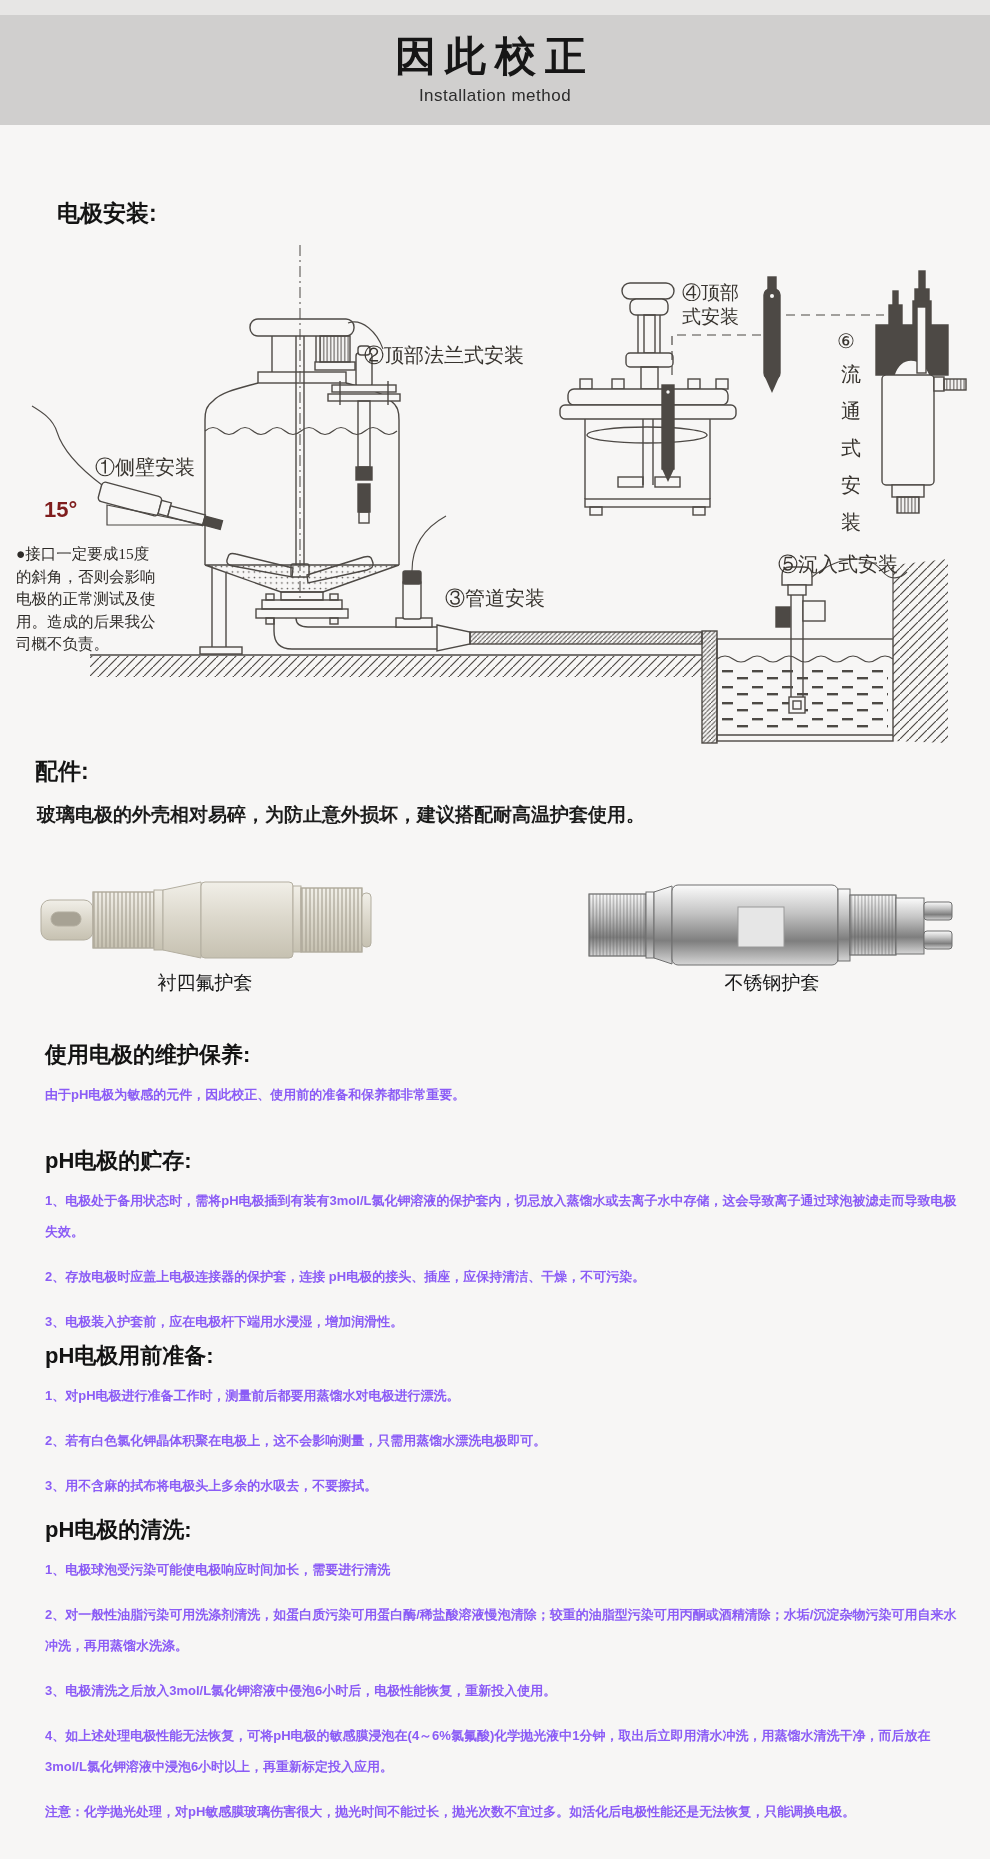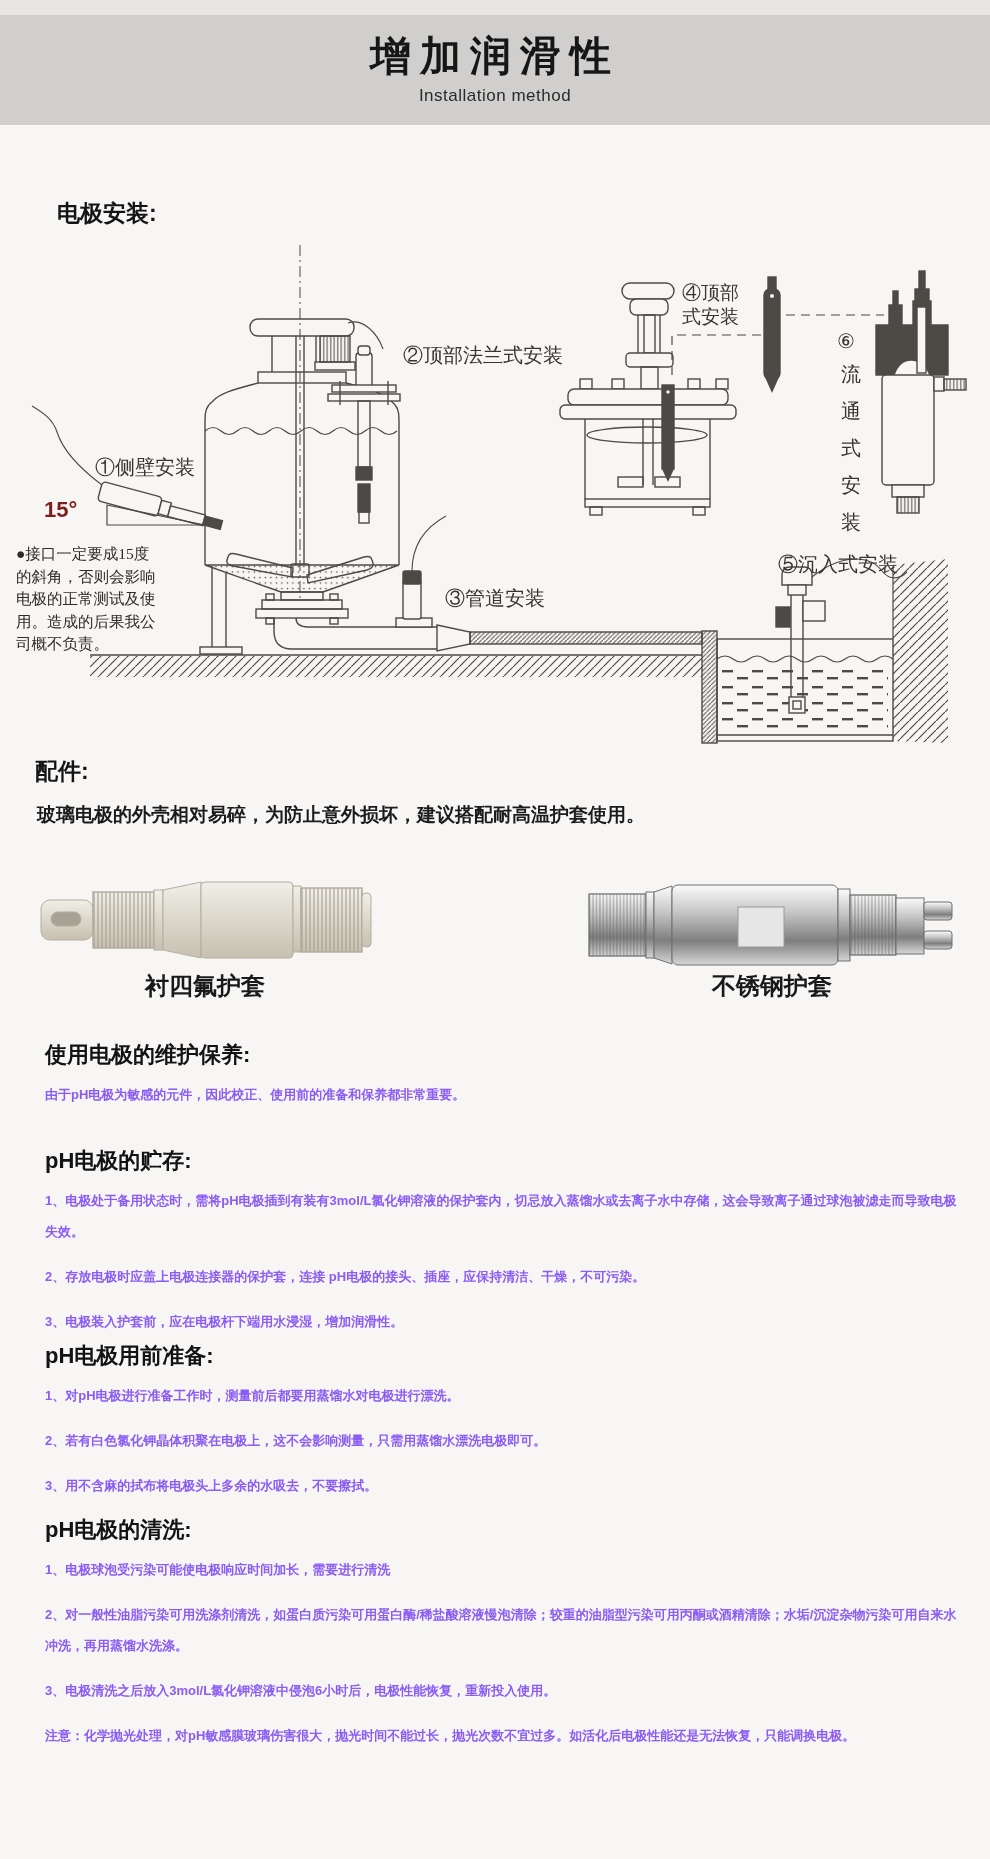--- a/index.html
+++ b/index.html
@@ -27,41 +27,41 @@
     color:#38342f;font-size:20px;white-space:nowrap;}
   .dlabel.small{font-size:19px;line-height:23px;}
   .angle{position:absolute;font-family:"Liberation Sans",sans-serif;font-weight:700;
     font-size:22px;color:#7f1d1d;}
   .note{position:absolute;left:16px;top:308px;width:170px;
     font-family:"Liberation Serif","DejaVu Serif",serif;
     font-size:15.5px;line-height:22.5px;color:#2e2b28;}
   .flowcol{position:absolute;left:840px;top:126px;width:22px;text-align:center;}
   .flowcol div{height:37px;font-family:"Liberation Serif",serif;font-size:20px;color:#38342f;}
   
-  .prod-label{position:absolute;top:970px;margin:0;font-size:24px;font-weight:700;
+  .prod-label{position:absolute;top:970px;margin:0;font-size:19px;font-weight:400;
     color:#191919;text-align:center;}
   .prod-label.ptfe{left:40px;width:330px;}
   .prod-label.steel{left:588px;width:368px;}
   
   .maint{position:absolute;left:45px;top:1040px;width:912px;}
   .maint h3{margin:0;font-size:22px;font-weight:700;color:#131313;line-height:30px;}
   .maint h3.gap1{margin-top:36px;}
   .maint h3.gap2{margin-top:4px;}
   .maint h3.gap3{margin-top:14px;}
   .maint p{margin:14px 0 3px;font-size:13px;font-weight:600;line-height:31px;color:#8b5cf6;}
   .maint p.first{margin-top:9px;}
 </style>
 </head>
 <body>
 
 <div class="page">
 
   <div class="topstrip"></div>
   <div class="band">
-    <h1>增加润滑性</h1>
+    <h1>因此校正</h1>
     <div class="sub">Installation method</div>
   </div>
 
   <h2 class="sec electrode">电极安装:</h2>
 
   <div class="diagram">
     <svg width="990" height="515" viewBox="0 0 990 515">
       <defs>
         <pattern id="hg" patternUnits="userSpaceOnUse" width="9" height="9">
           <path d="M0 9 L9 0" stroke="#4d4945" stroke-width="1.2"></path>
@@ -215,21 +215,21 @@
           <rect x="172" y="252" width="36" height="11" fill="#f7f6f5"></rect>
           <rect x="208" y="253" width="18" height="9" fill="#4d4945"></rect>
         </g>
         <path d="M107 270 L205 290 L107 290 Z" stroke-width="1.2"></path>
         <path d="M102 250 C 78 232, 62 213, 57 197 C 53 184, 42 177, 32 171" stroke-width="1.1"></path>
       </g>
     </svg>
 
     <div class="dlabel" style="left:95px;top:219px;">①侧壁安装</div>
     <div class="angle" style="left:44px;top:262px;">15°</div>
-    <div class="dlabel" style="left:403px;top:107px;text-align:center;">②顶部法兰式安装</div>
+    <div class="dlabel" style="left:364px;top:107px;text-align:center;">②顶部法兰式安装</div>
     <div class="dlabel" style="left:445px;top:350px;">③管道安装</div>
     <div class="dlabel small" style="left:682px;top:46px;">④顶部</div>
     <div class="dlabel small" style="left:682px;top:70px;">式安装</div>
     <div class="dlabel" style="left:778px;top:316px;">⑤沉入式安装</div>
     <div class="dlabel" style="left:837px;top:94px;">⑥</div>
     <div class="flowcol">
       <div>流</div>
       <div>通</div>
       <div>式</div>
       <div>安</div>
@@ -315,16 +315,17 @@
 
     <h3 class="gap2">pH电极用前准备:</h3>
     <p class="first">1、对pH电极进行准备工作时，测量前后都要用蒸馏水对电极进行漂洗。</p>
     <p>2、若有白色氯化钾晶体积聚在电极上，这不会影响测量，只需用蒸馏水漂洗电极即可。</p>
     <p>3、用不含麻的拭布将电极头上多余的水吸去，不要擦拭。</p>
 
     <h3 class="gap3">pH电极的清洗:</h3>
     <p class="first">1、电极球泡受污染可能使电极响应时间加长，需要进行清洗</p>
     <p>2、对一般性油脂污染可用洗涤剂清洗，如蛋白质污染可用蛋白酶/稀盐酸溶液慢泡清除；较重的油脂型污染可用丙酮或酒精清除；水垢/沉淀杂物污染可用自来水冲洗，再用蒸馏水洗涤。</p>
     <p>3、电极清洗之后放入3mol/L氯化钾溶液中侵泡6小时后，电极性能恢复，重新投入使用。</p>
+    <p>4、如上述处理电极性能无法恢复，可将pH电极的敏感膜浸泡在(4～6%氯氟酸)化学抛光液中1分钟，取出后立即用清水冲洗，用蒸馏水清洗干净，而后放在3mol/L氯化钾溶液中浸泡6小时以上，再重新标定投入应用。</p>
     <p>注意：化学抛光处理，对pH敏感膜玻璃伤害很大，抛光时间不能过长，抛光次数不宜过多。如活化后电极性能还是无法恢复，只能调换电极。</p>
   </div>
 
 </div>
 
 </body></html>

